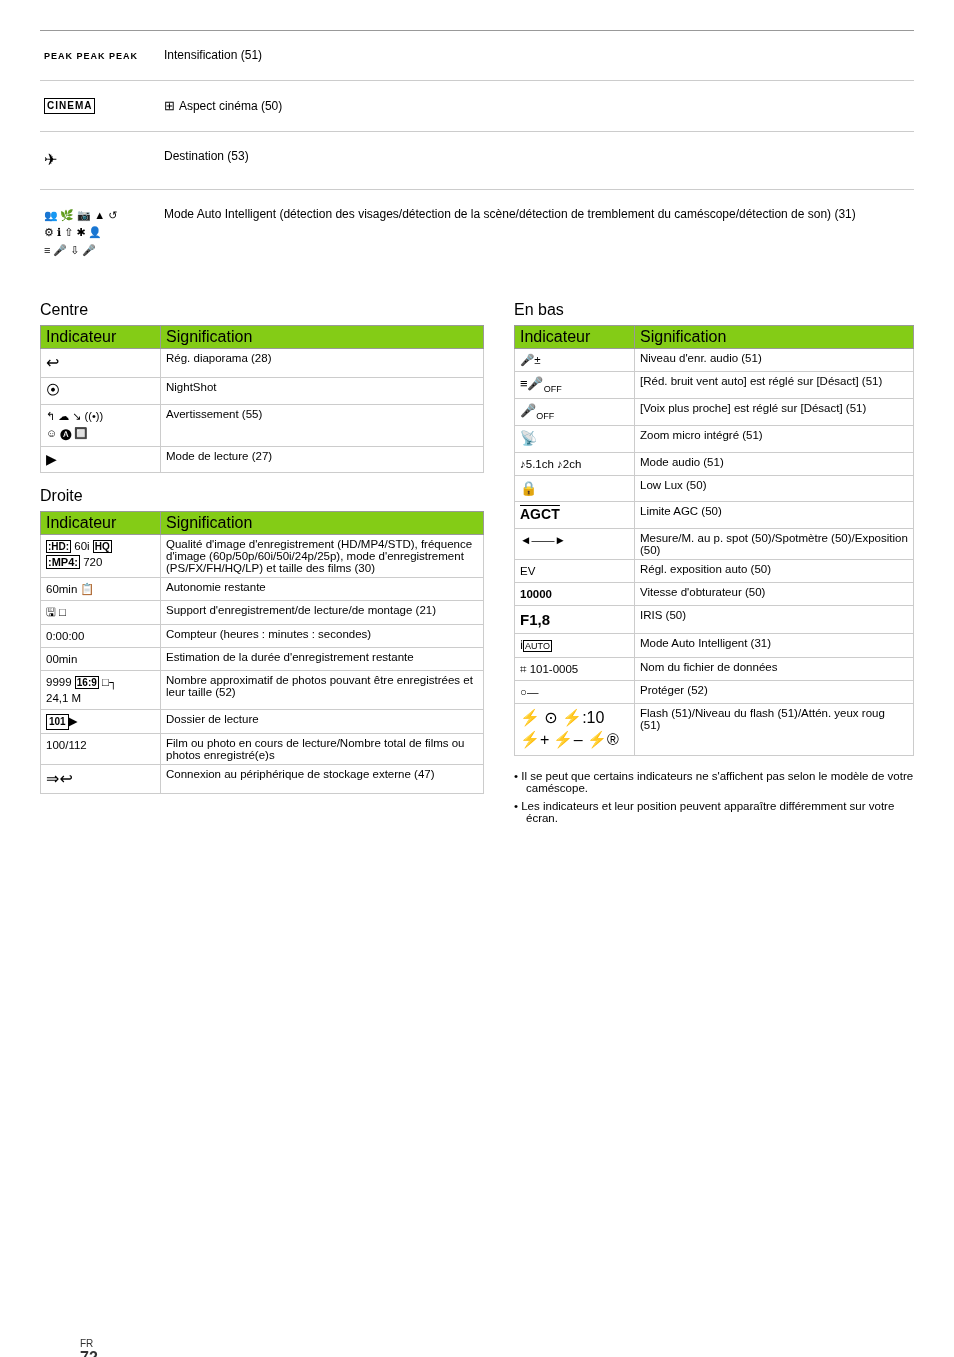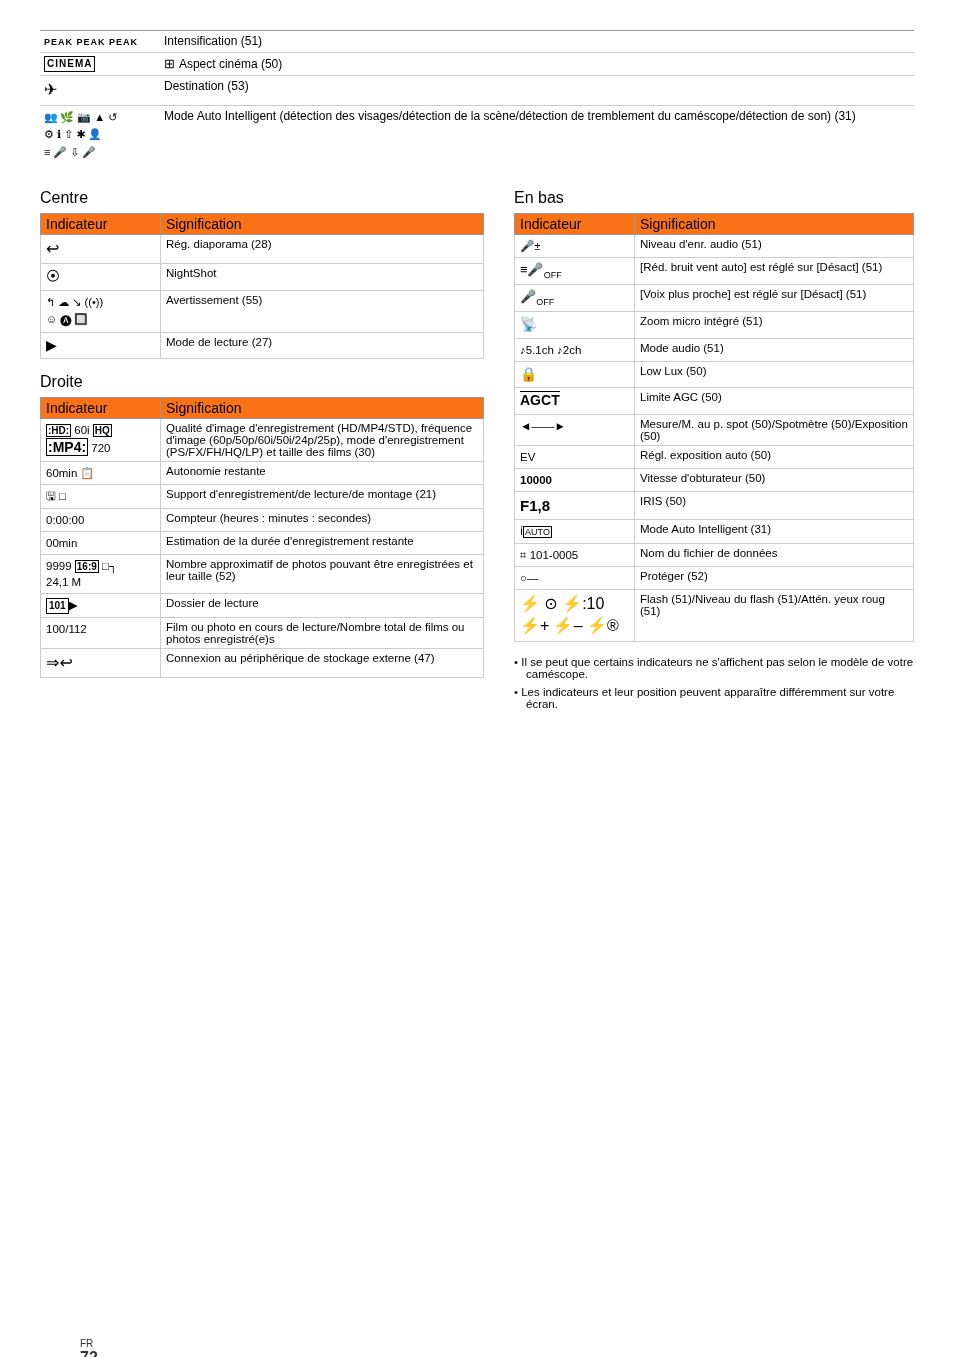--- a/index.html
+++ b/index.html
@@ -27,21 +27,21 @@
       flex: 1;
     }
 
     
     .top-table {
       width: 100%;
       border-collapse: collapse;
       margin-bottom: 16px;
     }
     .top-table td {
-      padding: 3px 4px;
+      padding: 17px 4px;
       vertical-align: top;
       border-top: 1px solid #ccc;
     }
     .top-table td:first-child {
       width: 120px;
       font-size: 11px;
     }
     .top-table tr:first-child td {
       border-top: 1px solid #999;
     }
@@ -54,24 +54,24 @@
       margin-top: 8px;
     }
 
     
     .data-table {
       width: 100%;
       border-collapse: collapse;
       margin-bottom: 14px;
     }
     .data-table thead tr th {
-      background: #f97316;
+      background: #84cc16;
       border: 1px solid #999;
       padding: 2px 5px;
-      font-size: 14px;
+      font-size: 16px;
       font-weight: normal;
       text-align: left;
     }
     .data-table tbody tr td {
       border: 1px solid #ccc;
       padding: 3px 5px;
       vertical-align: top;
       font-size: 11.5px;
     }
     .data-table tbody tr td:first-child {
@@ -106,21 +106,21 @@
       display: inline;
       padding: 0 1px;
       font-size: 10px;
       font-weight: bold;
     }
 
     .mp4-box {
       border: 1.5px solid #000;
       display: inline;
       padding: 0 1px;
-      font-size: 14px;
+      font-size: 11px;
       font-weight: bold;
     }
 
     .folder-icon {
       border: 1.5px solid #000;
       display: inline-block;
       padding: 0 2px;
       font-size: 10px;
       font-weight: bold;
     }

